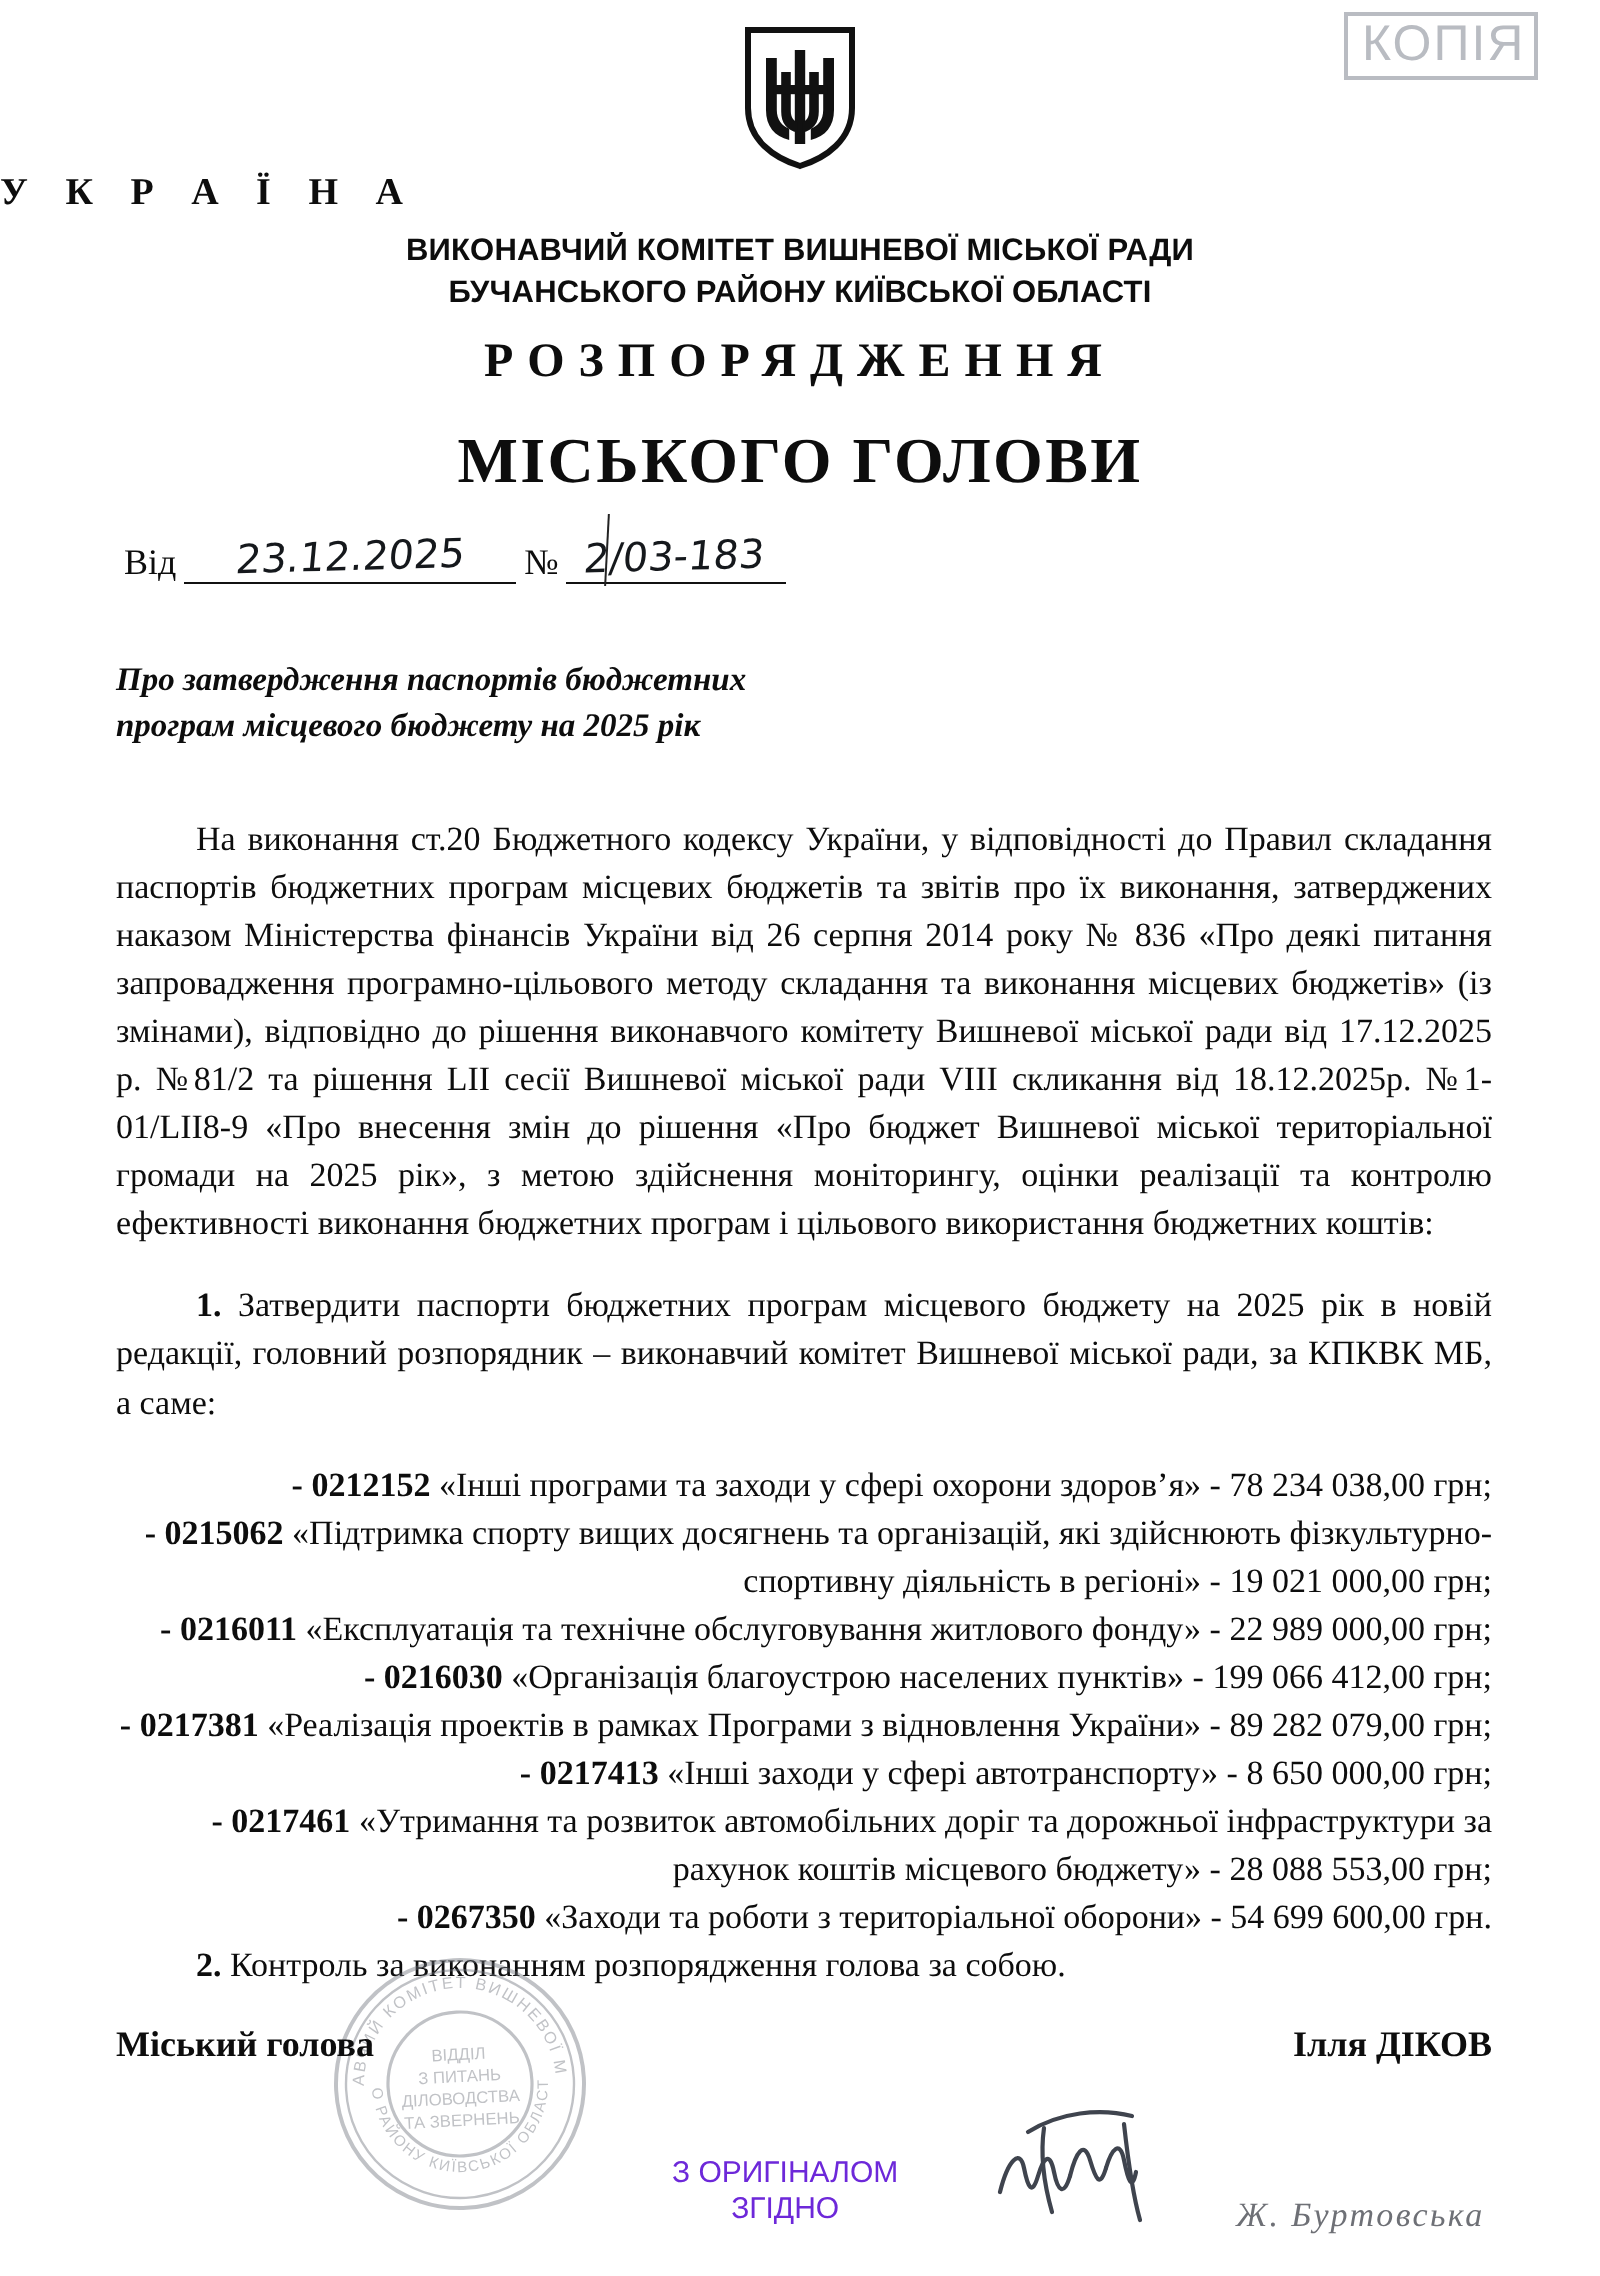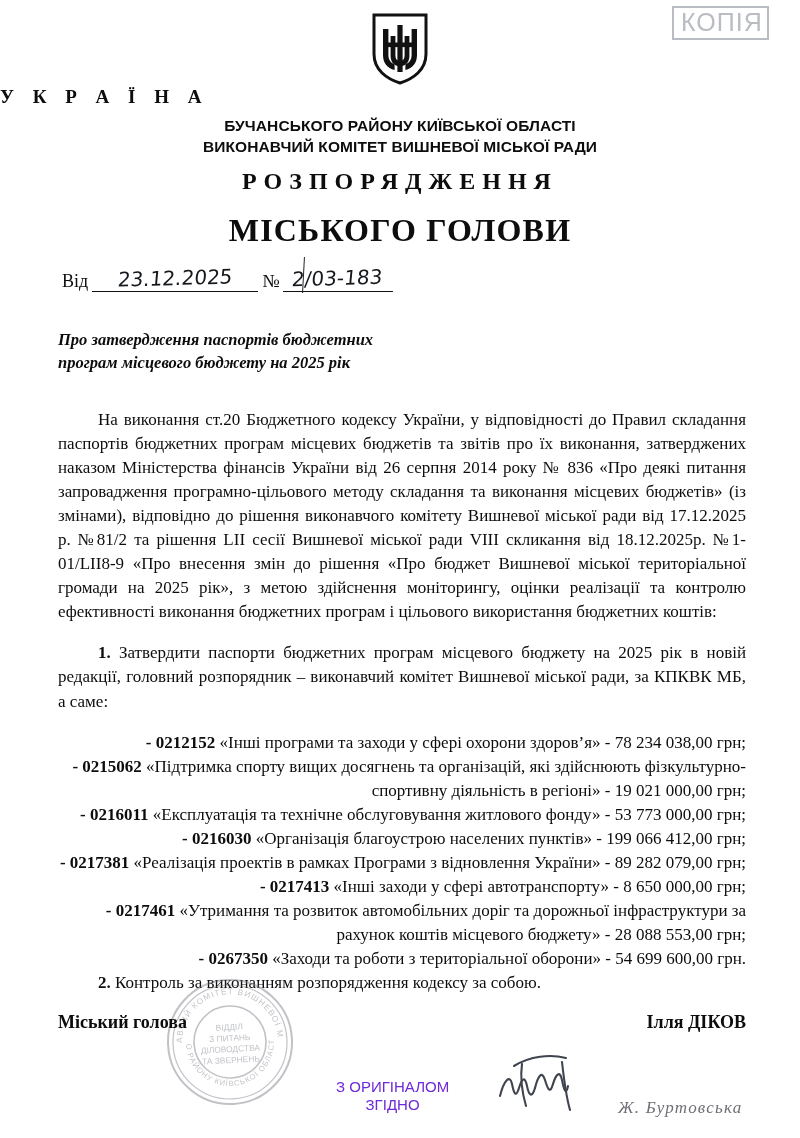--- a/index.html
+++ b/index.html
@@ -141,22 +141,22 @@
           <path d="M19.6 24 h4.8 v19.5 c0 3.2 1.4 4.8 3.4 5.6 v5.2 c-5.6 -1.3 -8.2 -5 -8.2 -10.6 z"></path>
           <path d="M38.4 24 h-4.8 v19.5 c0 3.2 -1.4 4.8 -3.4 5.6 v5.2 c5.6 -1.3 8.2 -5 8.2 -10.6 z"></path>
           <rect x="15.6" y="30.5" width="27" height="4.6"></rect>
         </g>
       </svg>
     </span>
   </div>
 
   <div class="country">У К Р А Ї Н А</div>
   <div class="org">
+    <div>ВИКОНАВЧИЙ КОМІТЕТ ВИШНЕВОЇ МІСЬКОЇ РАДИ</div>
     <div>БУЧАНСЬКОГО РАЙОНУ КИЇВСЬКОЇ ОБЛАСТІ</div>
-    <div>ВИКОНАВЧИЙ КОМІТЕТ ВИШНЕВОЇ МІСЬКОЇ РАДИ</div>
   </div>
 
   <div class="doc-title">РОЗПОРЯДЖЕННЯ</div>
   <div class="doc-subtitle">МІСЬКОГО ГОЛОВИ</div>
 
   <div class="dateline">
     <span class="lbl">Від</span>
     <span class="date-field">
       <span class="hand">23.12.2025</span>
     </span>
@@ -170,28 +170,28 @@
   <div class="subject">Про затвердження паспортів бюджетних програм місцевого бюджету на 2025 рік</div>
 
   <div class="body-text">
     <p class="p-indent">На виконання ст.20 Бюджетного кодексу України, у відповідності до Правил складання паспортів бюджетних програм місцевих бюджетів та звітів про їх виконання, затверджених наказом Міністерства фінансів України від 26 серпня 2014 року № 836 «Про деякі питання запровадження програмно-цільового методу складання та виконання місцевих бюджетів» (із змінами), відповідно до рішення виконавчого комітету Вишневої міської ради від 17.12.2025 р. №81/2 та рішення LII сесії Вишневої міської ради VIII скликання від 18.12.2025р. №1-01/LII8-9 «Про внесення змін до рішення «Про бюджет Вишневої міської територіальної громади на 2025 рік», з метою здійснення моніторингу, оцінки реалізації та контролю ефективності виконання бюджетних програм і цільового використання бюджетних коштів:</p>
     <div class="gap"></div>
     <p class="p-indent"><span class="bold">1.</span><span> Затвердити паспорти бюджетних програм місцевого бюджету на 2025 рік в новій редакції, головний розпорядник – виконавчий комітет Вишневої міської ради, за КПКВК МБ, а саме:</span></p>
     <div class="gap"></div>
     <div class="list-block">
       <p><span class="bold">- 0212152</span><span> «Інші програми та заходи у сфері охорони здоров’я» - 78 234 038,00 грн;</span></p>
       <p><span class="bold">- 0215062</span><span> «Підтримка спорту вищих досягнень та організацій, які здійснюють фізкультурно-спортивну діяльність в регіоні» - 19 021 000,00 грн;</span></p>
-      <p><span class="bold">- 0216011</span><span> «Експлуатація та технічне обслуговування житлового фонду» - 53 773 000,00 грн;</span></p>
+      <p><span class="bold">- 0216011</span><span> «Експлуатація та технічне обслуговування житлового фонду» - 22 989 000,00 грн;</span></p>
       <p><span class="bold">- 0216030</span><span> «Організація благоустрою населених пунктів» - 199 066 412,00 грн;</span></p>
       <p><span class="bold">- 0217381</span><span> «Реалізація проектів в рамках Програми з відновлення України» - 89 282 079,00 грн;</span></p>
       <p><span class="bold">- 0217413</span><span> «Інші заходи у сфері автотранспорту» - 8 650 000,00 грн;</span></p>
       <p><span class="bold">- 0217461</span><span> «Утримання та розвиток автомобільних доріг та дорожньої інфраструктури за рахунок коштів місцевого бюджету» - 28 088 553,00 грн;</span></p>
       <p><span class="bold">- 0267350</span><span> «Заходи та роботи з територіальної оборони» - 54 699 600,00 грн.</span></p>
     </div>
-    <p class="closing"><span class="bold">2.</span><span> Контроль за виконанням розпорядження кодексу за собою.</span></p>
+    <p class="closing"><span class="bold">2.</span><span> Контроль за виконанням розпорядження голова за собою.</span></p>
   </div>
 
   <div class="seal">
     <svg width="128" height="128" viewBox="0 0 128 128" xmlns="http://www.w3.org/2000/svg">
       <defs>
         <path id="arcTop" d="M 16,64 A 48,48 0 0 1 112,64"></path>
         <path id="arcBottom" d="M 20,64 A 44,44 0 0 0 108,64"></path>
       </defs>
       <circle cx="64" cy="64" r="62" fill="none" stroke="currentColor" stroke-width="2"></circle>
       <circle cx="64" cy="64" r="57" fill="none" stroke="currentColor" stroke-width="1.2"></circle>

